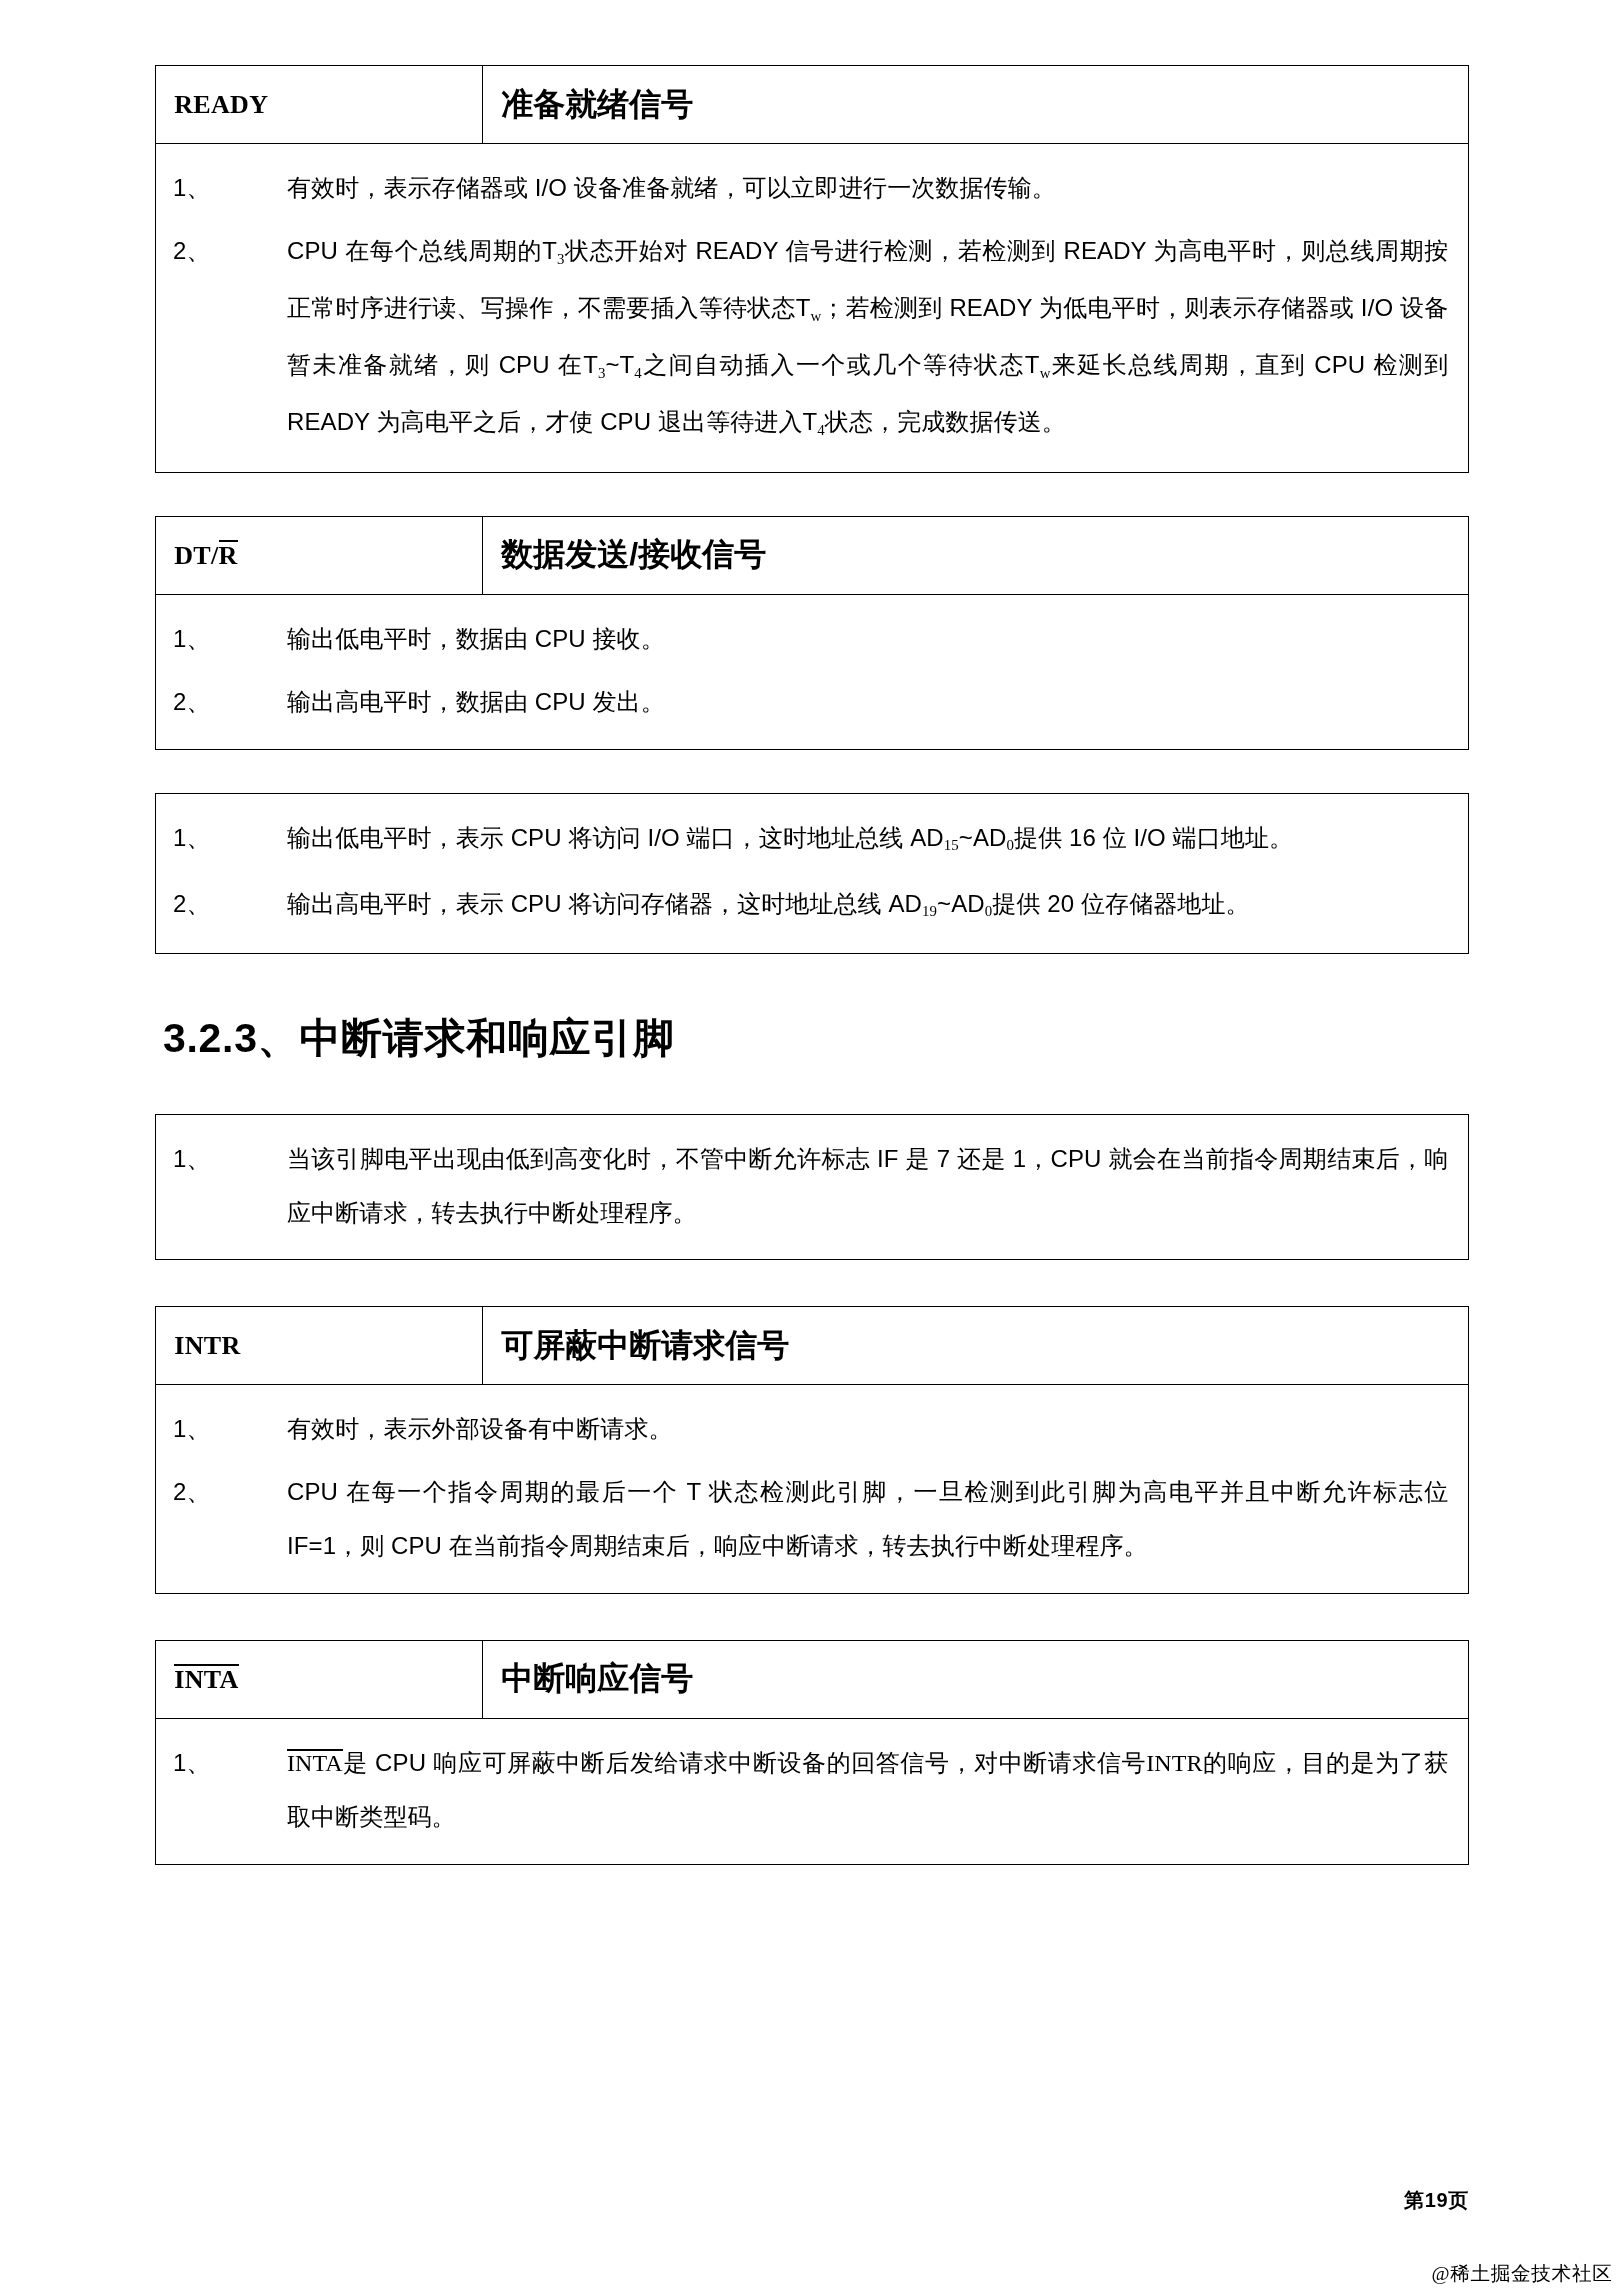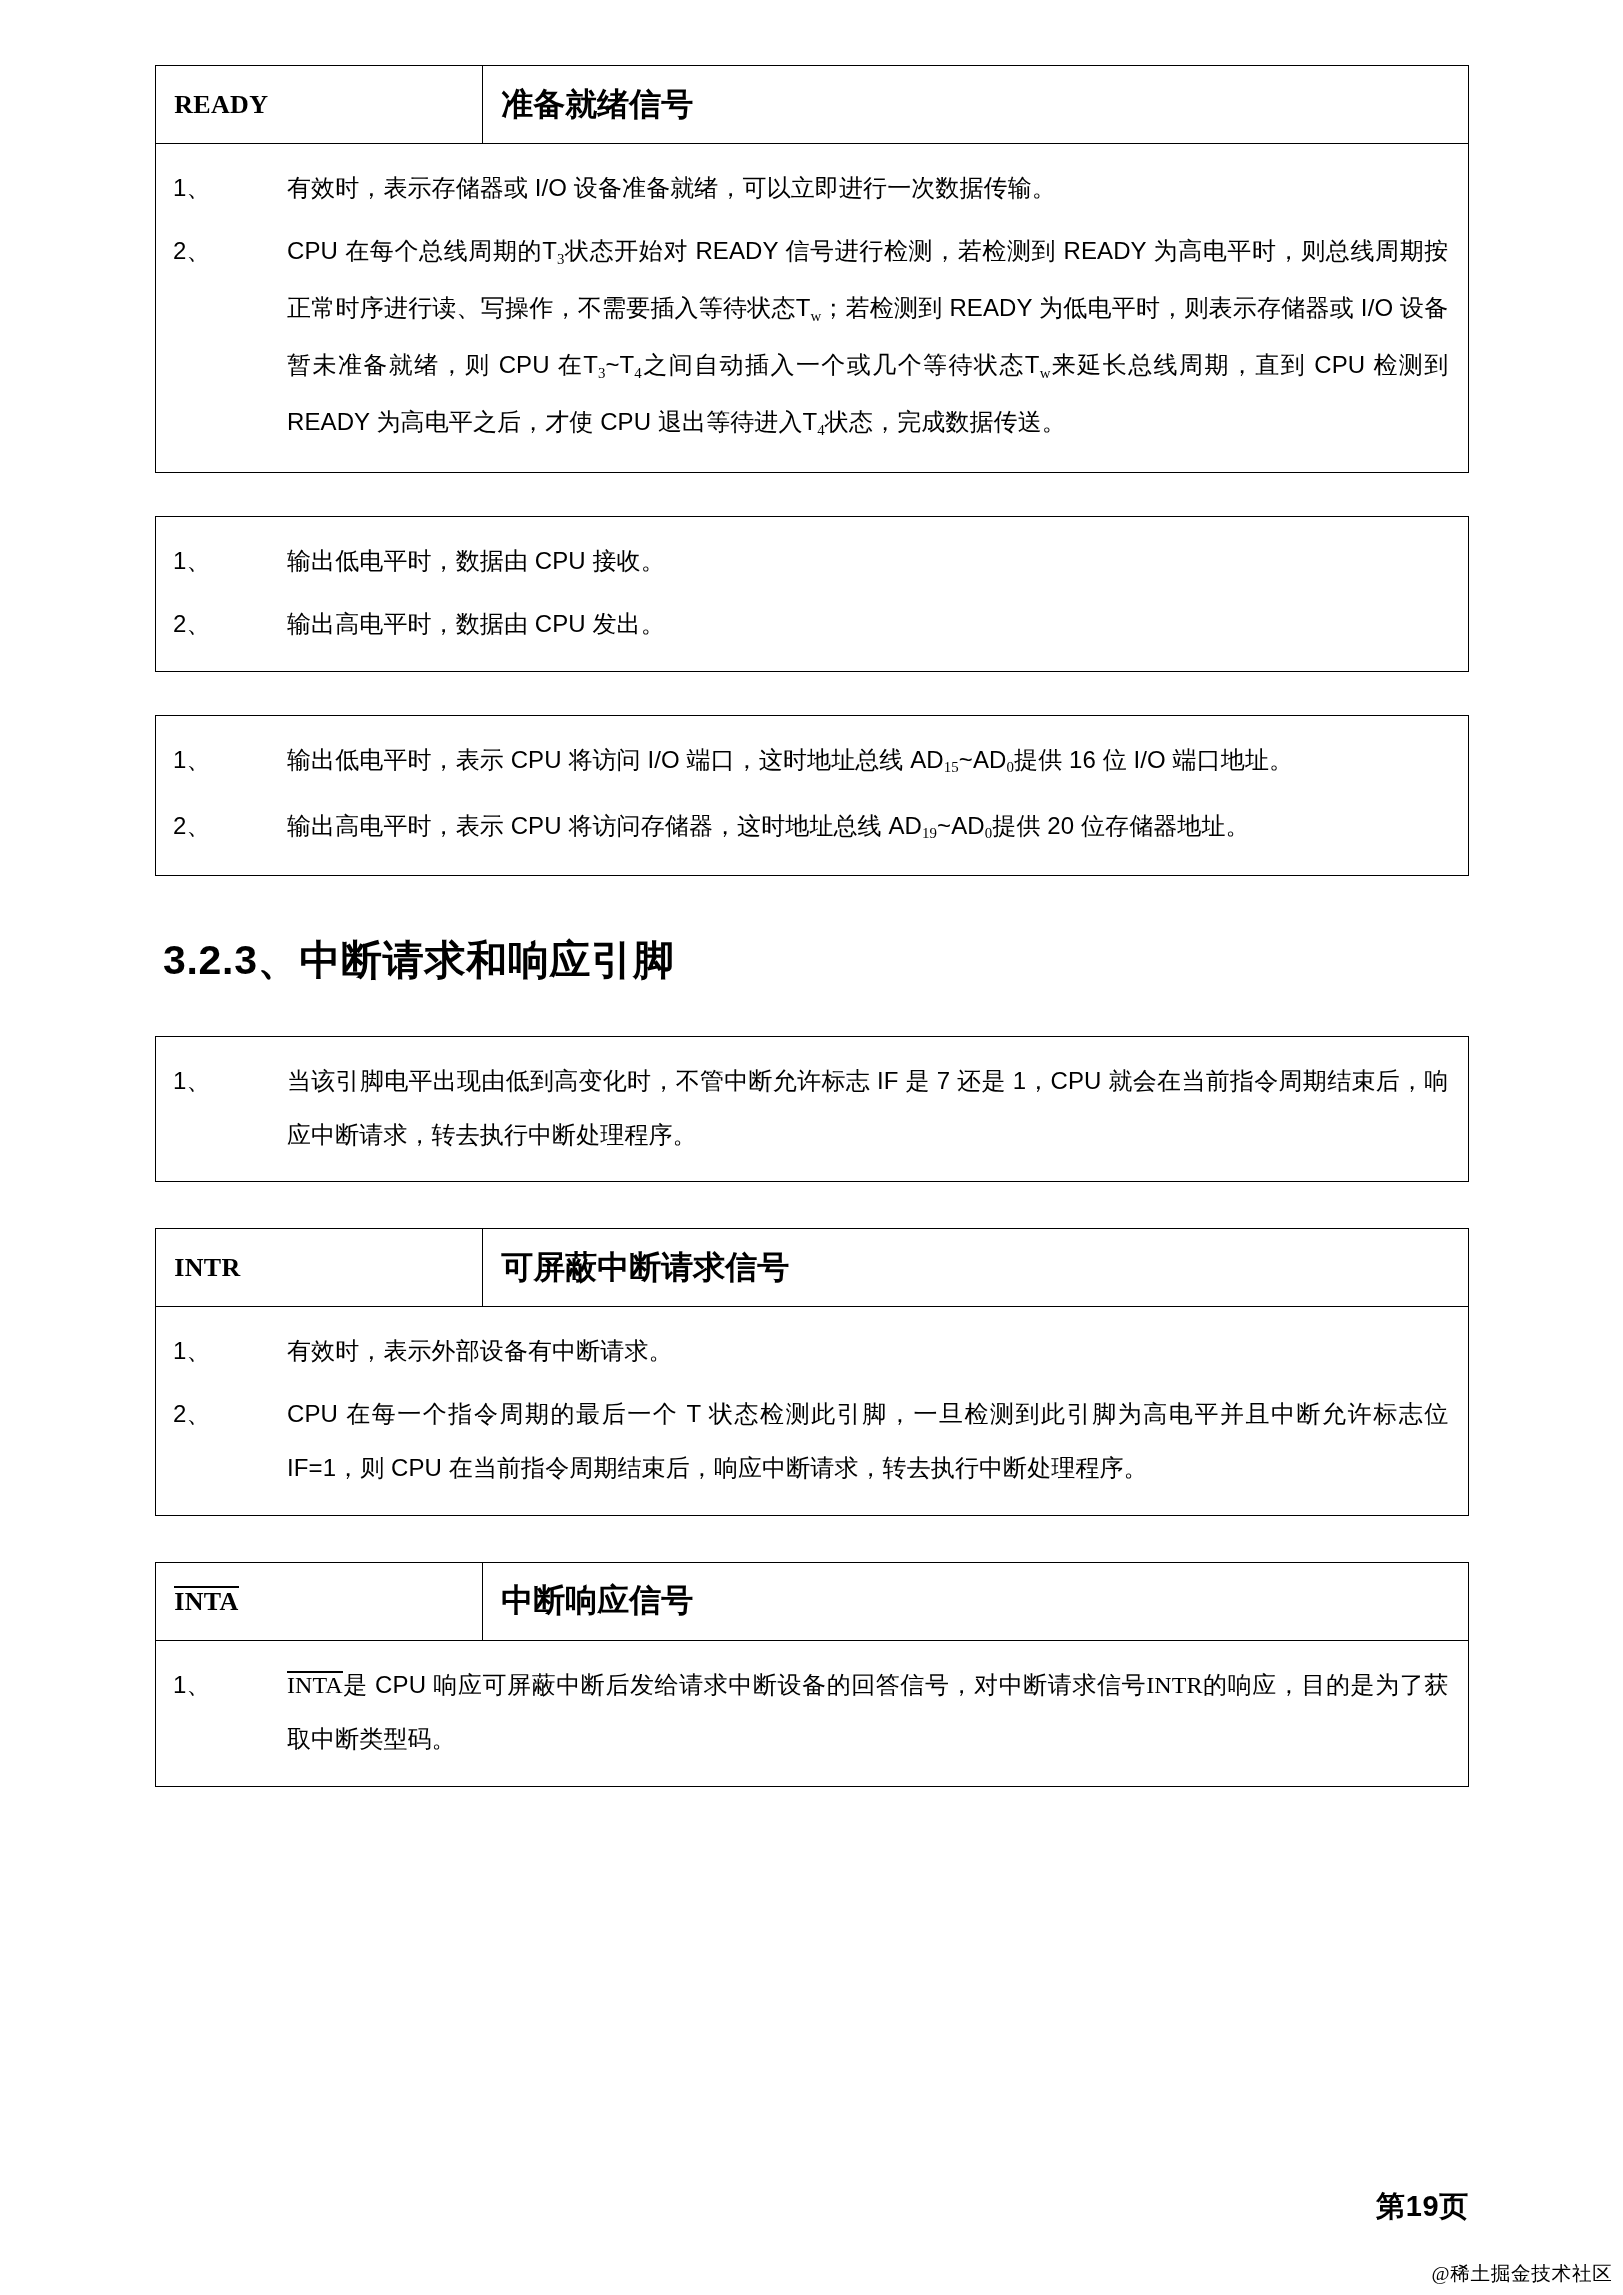--- a/index.html
+++ b/index.html
@@ -133,21 +133,21 @@
     padding-bottom: 41px;
   }
 
   
   .footer {
     position: absolute;
     right: 154px;
     top: 2187px;
     font-family: "Liberation Sans", "DejaVu Sans", sans-serif;
     font-weight: bold;
-    font-size: 29px;
+    font-size: 20px;
     letter-spacing: 0.7px;
   }
   .watermark {
     position: absolute;
     right: 10.5px;
     top: 2260px;
     font-family: "Liberation Serif", "DejaVu Serif", serif;
     font-size: 19.6px;
     color: #000000;
     letter-spacing: 0.7px;
@@ -188,20 +188,24 @@
     </table>
 
     <div class="gap-sm"></div>
 
     <table class="sig">
       <colgroup>
           <col class="col-name">
           <col>
         </colgroup>
       <tbody>
+        <tr class="hdr-row">
+          <td class="name-cell"><span>DT/</span><span class="ovl">R</span></td>
+          <td class="desc-cell">数据发送/接收信号</td>
+        </tr>
         <tr>
           <td class="body-cell" colspan="2">
             <ol class="items">
               <li>
                 <span class="num">1、</span>
                 <span>输出低电平时，数据由 CPU 接收。</span>
               </li>
               <li>
                 <span class="num">2、</span>
                 <span>输出高电平时，数据由 CPU 发出。</span>

